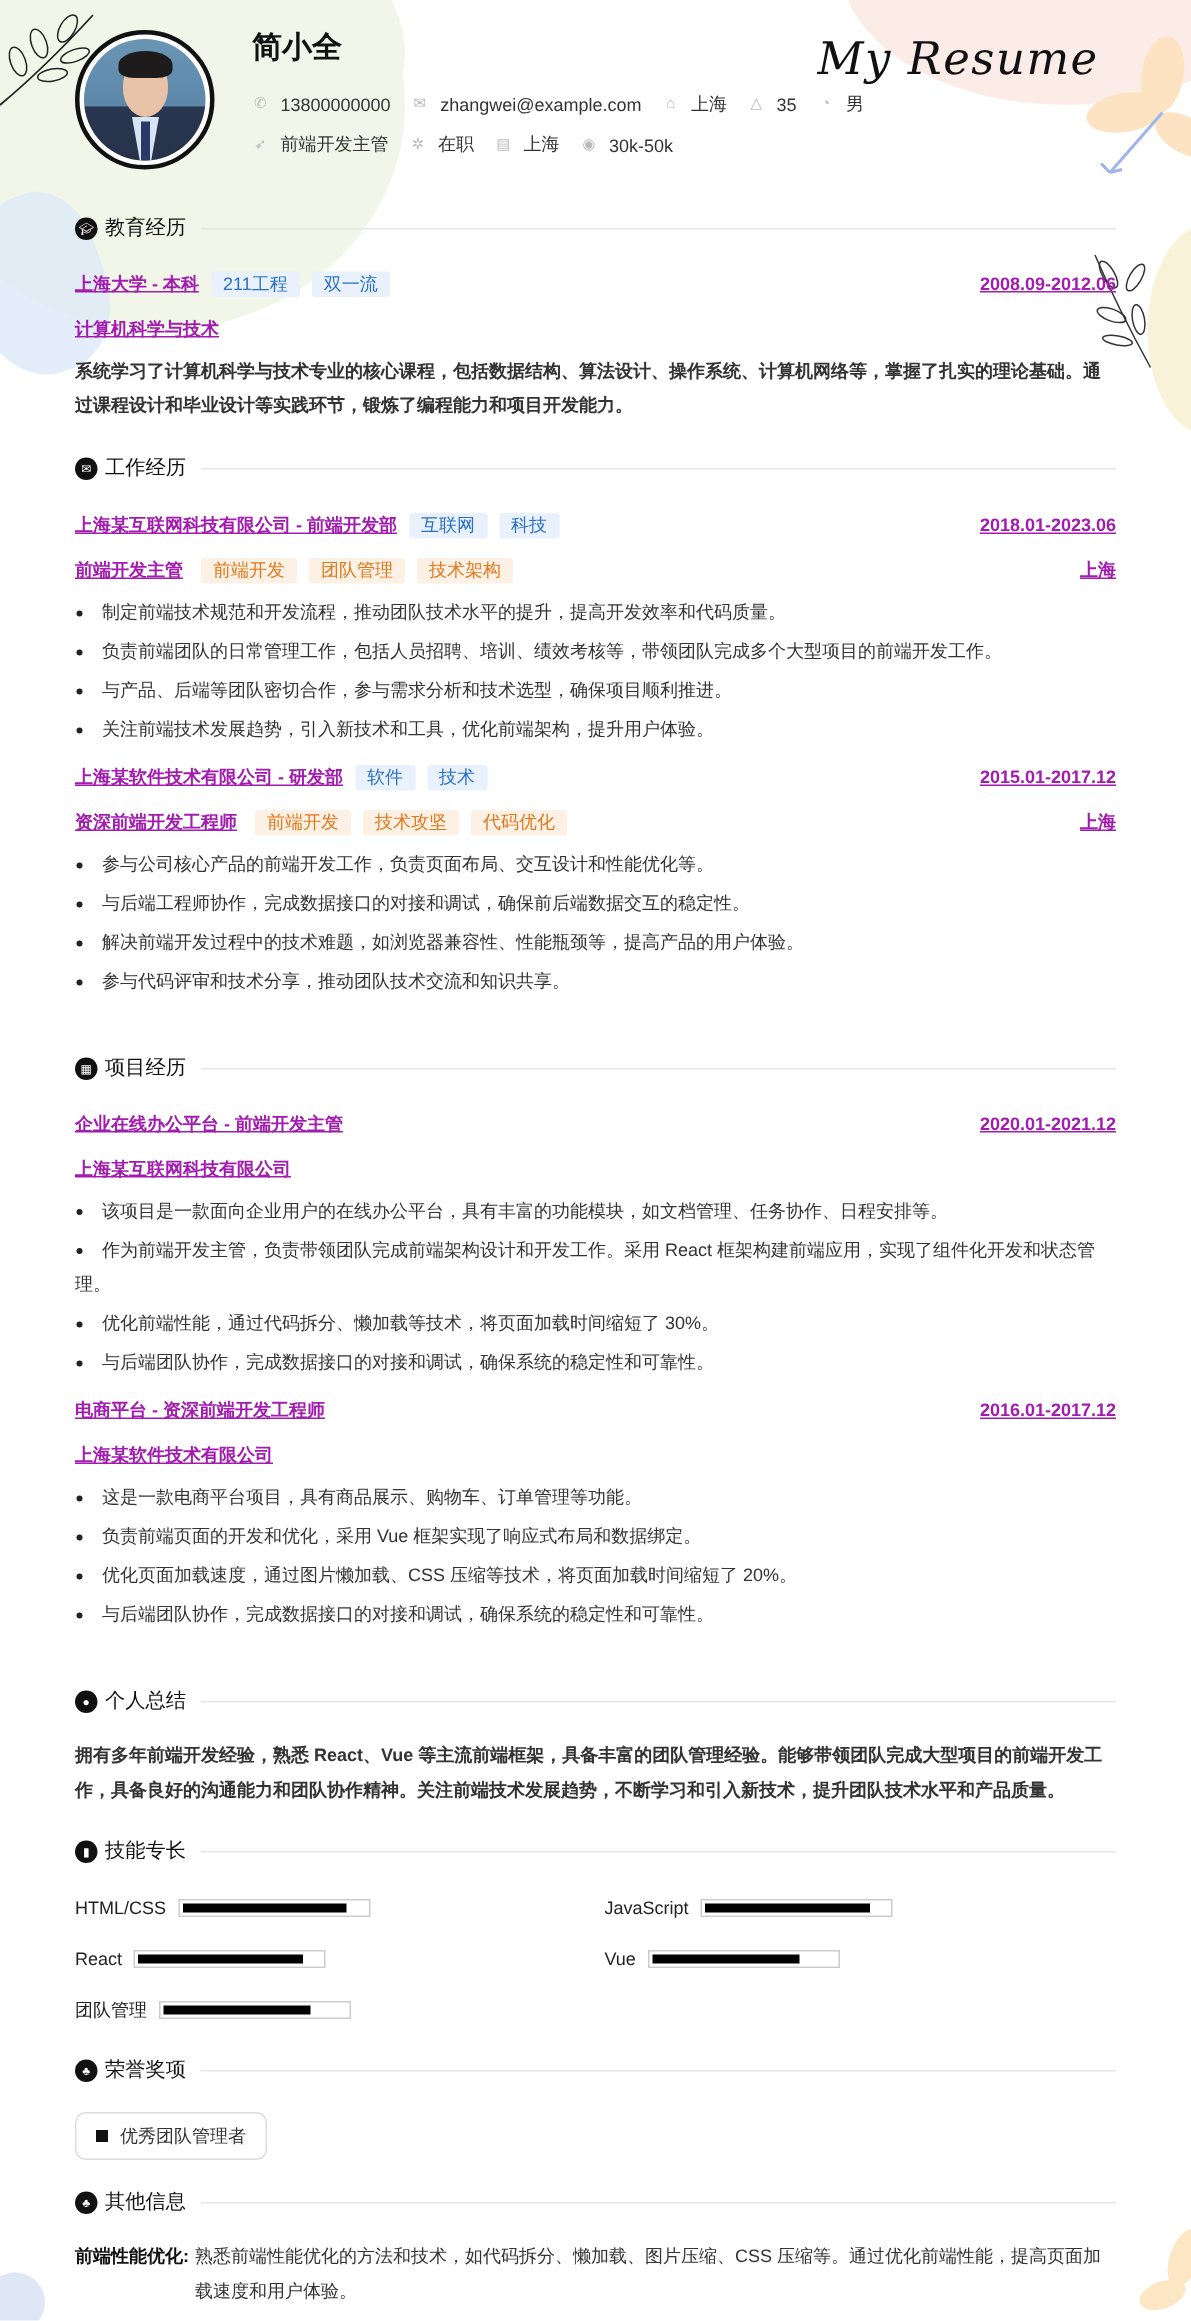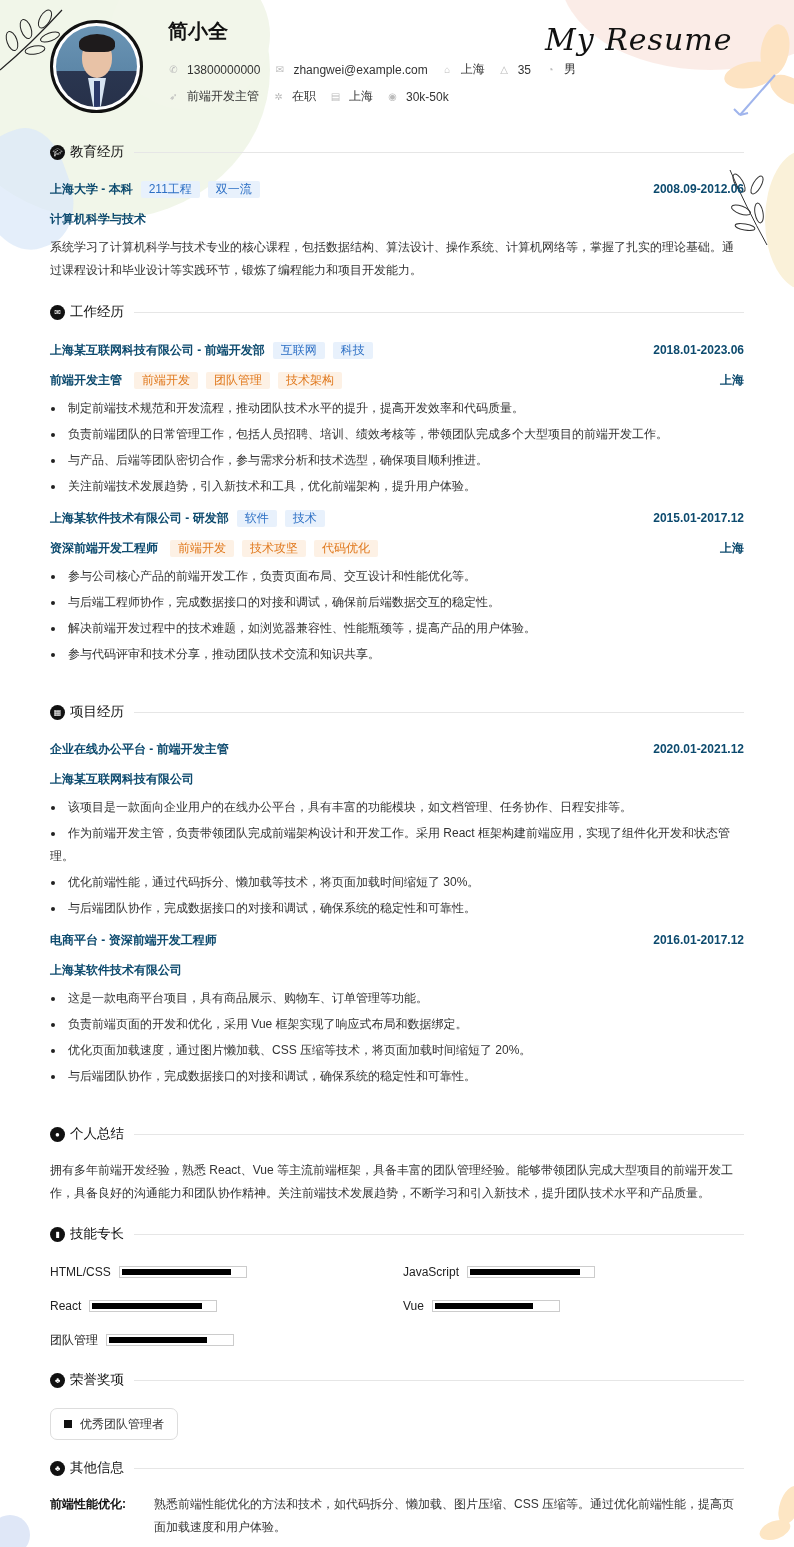--- a/index.html
+++ b/index.html
@@ -33,41 +33,41 @@
   .ico { display: inline-block; width: 11px; height: 11px; margin-right: 8px; color: #bbb; font-size: 10px; line-height: 11px; text-align: center; }
 
   .content { position: absolute; left: 50px; width: 694px; }
   .section-title { display: flex; align-items: center; height: 20px; }
   .sec-icon { width: 15px; height: 15px; border-radius: 50%; background: #111; color: #fff; font-size: 8px; line-height: 15px; text-align: center; margin-right: 5px; flex: none; }
   .sec-label { font-size: 13.5px; font-weight: normal; color: #111; margin-right: 10px; white-space: nowrap; }
   .sec-line { flex: 1; height: 1px; background: #e6e6e6; }
 
   .row { display: flex; align-items: center; justify-content: space-between; height: 20px; }
   .row-left { display: flex; align-items: center; }
-  .bold { font-weight: bold; font-size: 12px; color: #0c4a6e; }
+  .bold { font-weight: bold; font-size: 12px; color: #a21caf; text-decoration: underline; }
   .tag { display: inline-block; font-size: 12px; padding: 1px 8px; margin-left: 8px; border-radius: 2px; line-height: 15px; }
   .tag.blue { background: #e8f1fc; color: #2c6fc4; }
   .tag.orange { background: #fdf1e5; color: #e0781c; }
-  .para { font-size: 12px; color: #333; line-height: 23px; }
+  .para { font-size: 12px; color: #333; line-height: 23px; font-weight: bold; }
   .bullets { list-style: none; }
   .bullets li { position: relative; padding-left: 18px; font-size: 12px; color: #333; line-height: 23px; margin-bottom: 3px; }
   .bullets li::before { content: ""; position: absolute; left: 1px; top: 10px; width: 4px; height: 4px; border-radius: 50%; background: #222; }
   .bullets li.wrap { padding-left: 0; text-indent: 18px; }
   .bullets li.wrap::before { left: 1px; }
 
   .skills { display: grid; grid-template-columns: 353px 341px; row-gap: 14px; }
   .skill { display: flex; align-items: center; height: 20px; font-size: 12px; color: #222; }
   .skill-label { margin-right: 8px; }
   .skill-track { width: 128px; height: 12px; border: 1px solid #ccc; padding: 2px; background: #fff; }
   .skill-fill { height: 100%; background: #000; }
 
   .award { display: inline-flex; align-items: center; height: 32px; padding: 0 13px; border: 1px solid #ddd; border-radius: 7px; font-size: 12px; color: #333; }
   .award-square { width: 8px; height: 8px; background: #111; margin-right: 8px; }
 
-  .other { display: flex; font-size: 12px; line-height: 23px; gap: 24px; }
+  .other { display: flex; font-size: 12px; line-height: 23px; }
   .other-label { font-weight: bold; color: #111; white-space: nowrap; margin-right: 4px; }
   .other-text { color: #333; }
 </style>
 </head>
 <body>
 
 <div class="deco deco-green-blob"></div>
 <div class="deco deco-green-blob2"></div>
 <div class="deco deco-pink-blob"></div>
 <div class="deco deco-yellow-blob"></div>

